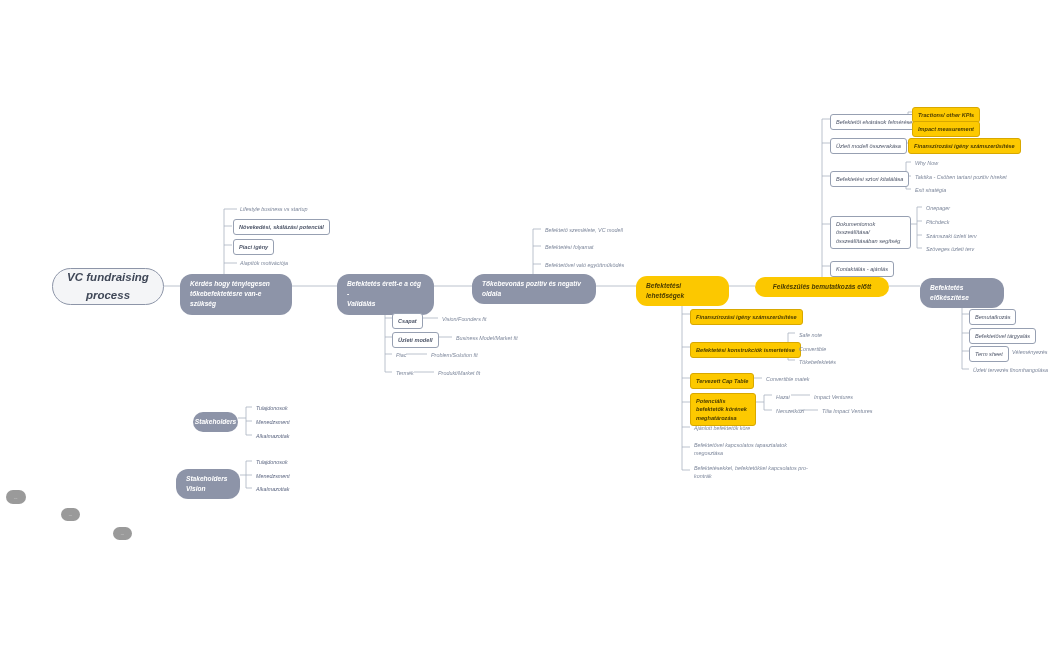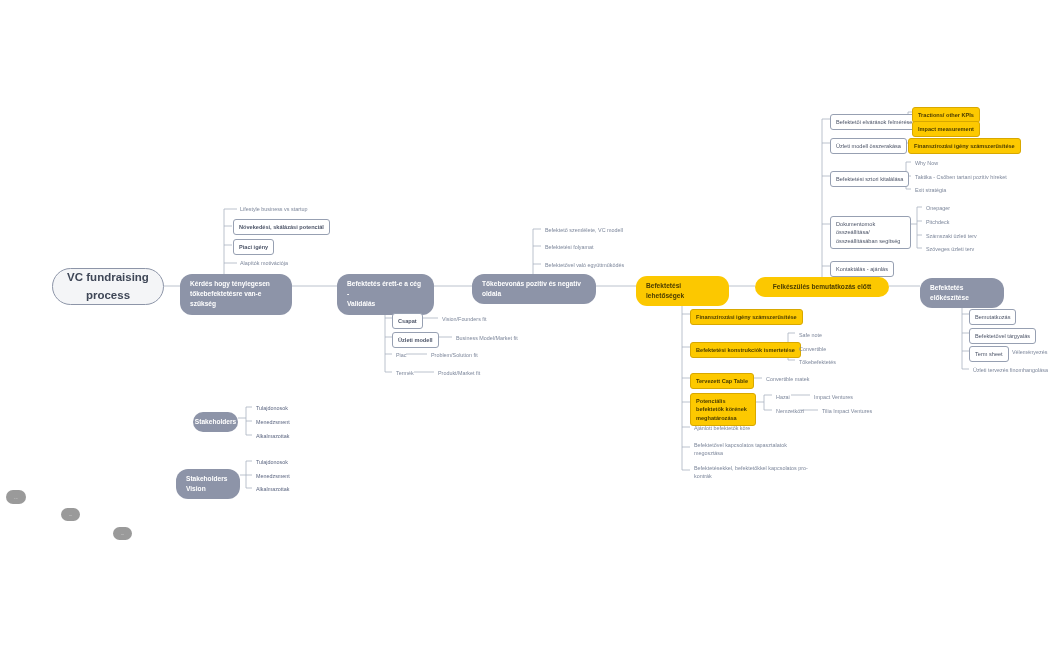--- a/index.html
+++ b/index.html
@@ -9,20 +9,21 @@
     width: 1050px; height: 650px;
     background: #ffffff;
     font-family: "Liberation Sans", sans-serif;
     overflow: hidden;
   }
   #canvas {
     position: relative;
     width: 1050px;
     height: 650px;
     background: #fff;
+    font-style: italic;
   }
   svg.links {
     position: absolute; left: 0; top: 0;
     width: 1050px; height: 650px;
     pointer-events: none;
   }
   .node {
     position: absolute;
     display: flex;
     align-items: center;

